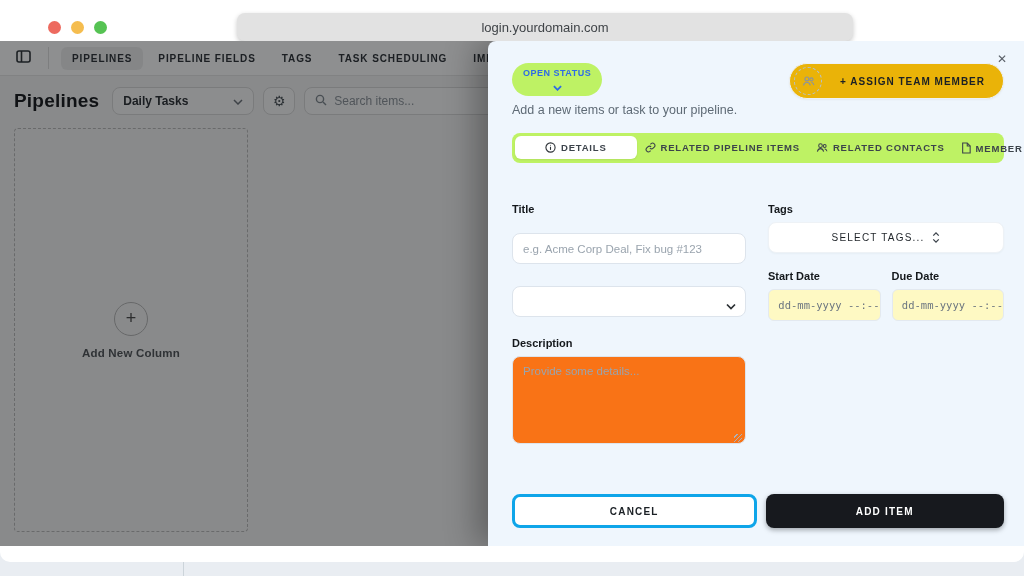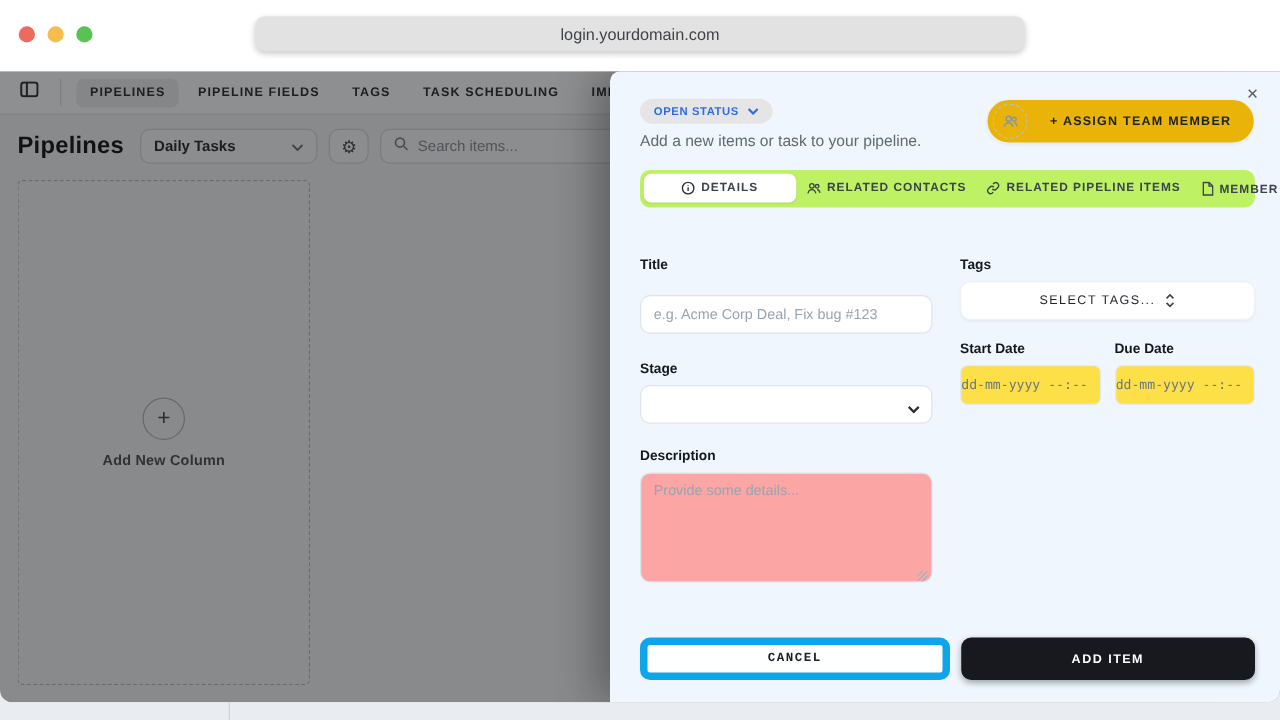--- a/index.html
+++ b/index.html
@@ -3,21 +3,21 @@
 <meta charset="utf-8">
 <style>
   * { margin:0; padding:0; box-sizing:border-box; }
   html,body { width:1024px; height:576px; overflow:hidden; }
   body { background:#e9edf2; font-family:"Liberation Sans", sans-serif; }
 
   .window { position:relative; width:1024px; height:562px; background:#fff;
             border-radius:0 0 10px 10px; overflow:hidden; }
 
   
-  .chrome { position:relative; height:57px; background:#ffffff; }
+  .chrome { position:relative; height:41px; background:#ffffff;margin-left:33px; }
   .traffic { position:absolute; top:21px; left:15px; display:flex; gap:10px; }
   .light { width:13px; height:13px; border-radius:50%; }
   .light.red { background:#ed6a5f; } .light.yellow { background:#f5bd4f; } .light.green { background:#56c353; }
   .urlbar { position:absolute; left:204px; top:13px; width:616px; height:28px;
             background:#e2e2e2; border-radius:8px; box-shadow:0 2px 5px rgba(0,0,0,.22);
             display:flex; align-items:center; justify-content:center;
             font-size:13px; color:#3f4347; }
 
   
   .app { position:relative; height:505px; background:#f2f2f2; overflow:hidden; }
@@ -57,23 +57,23 @@
   
   .modal { position:absolute; top:0; right:0; bottom:0; width:536px; z-index:10;
            background:#eff6fd; border-radius:8px 0 0 0; box-shadow:-12px 0 32px rgba(0,0,0,.30);
            padding:20px 20px 18px 24px; display:flex; flex-direction:column; }
   .modal-close { position:absolute; top:9px; right:13px; font-size:12px; color:#5a6068; cursor:pointer;
                  width:18px; height:18px; display:flex; align-items:center; justify-content:center; }
 
   .modal-head { display:flex; align-items:flex-start; justify-content:space-between; margin-top:2px; }
   .title-row { display:flex; align-items:center; gap:11px; }
   .modal-title { font-size:20px; font-weight:800; color:#111418; letter-spacing:.1px; }
-  .status-badge { display:flex; align-items:center; gap:7px; background:#e5e5e5; color:#2e6be6;
+  .status-badge { display:flex; align-items:center; gap:7px; background:#bef264; color:#2e6be6;
                   font-size:9px; font-weight:800; letter-spacing:.5px; padding:5px 11px; border-radius:999px;
-                  cursor:pointer; }
+                  cursor:pointer;flex-direction:column; }
   .modal-sub { font-size:12.5px; color:#5e6a75; margin-top:7px; }
   .assign-btn { display:flex; align-items:center; gap:18px; background:#eab308; border:1px solid #eef2f6;
                 border-radius:999px; padding:3px 18px 3px 4px; height:36px; cursor:pointer;
                 box-shadow:0 1px 2px rgba(25,40,60,.05); }
   .assign-avatar { width:28px; height:28px; border:1.5px dashed #b6c0ca; border-radius:50%;
                    display:flex; align-items:center; justify-content:center; color:#8b949d; }
   .assign-label { font-size:10px; font-weight:800; letter-spacing:1px; color:#1b2025; white-space:nowrap; }
 
   .modal-tabs { margin-top:16px; background:#bef264; border-radius:8px; padding:3px;
                 display:flex; align-items:flex-start; justify-content:space-between; }
@@ -92,35 +92,35 @@
 
   .tags-btn { width:100%; height:31px; background:#fff; border:1px solid #eef2f6; border-radius:8px;
               display:flex; align-items:center; justify-content:center; gap:8px;
               font-size:10px; font-weight:400; letter-spacing:1.2px; color:#1e2328; cursor:pointer;
               box-shadow:0 1px 2px rgba(25,40,60,.04); }
   .stage-select { position:relative; width:100%; height:31px; background:#fff; border:1px solid #dde4ec;
                   border-radius:8px; cursor:pointer; }
   .stage-select .chev { position:absolute; right:9px; top:9px; color:#2b2f33; }
 
   .dates { display:grid; grid-template-columns:1fr 1fr; column-gap:11px; }
-  .date-input { width:100%; height:32px; background:#fde047; border:1px solid #e3e9f0; border-radius:6px;
+  .date-input { width:100%; height:32px; background:#fef9c3; border:1px solid #e3e9f0; border-radius:6px;
                 font-family:"DejaVu Sans Mono", monospace; font-size:10.5px; color:#6c7680;
-                text-align:left; outline:none; }
+                text-align:right; outline:none; }
 
   .f-area-wrap { position:relative; }
-  .f-area { width:100%; height:88px; background:#fca5a5; border:1px solid #dde4ec; border-radius:8px;
+  .f-area { width:100%; height:88px; background:#f97316; border:1px solid #dde4ec; border-radius:8px;
             padding:8px 10px; font-size:11.5px; color:#333; resize:none; outline:none;
             font-family:"Liberation Sans", sans-serif; }
   .resize-handle { position:absolute; right:4px; bottom:6px; width:8px; height:8px;
                    background:repeating-linear-gradient(135deg, transparent 0 2px, #a9b2bb 2px 3px); }
 
   .modal-footer { margin-top:auto; display:flex; gap:9px; }
   .btn { flex:1; height:34px; border-radius:8px; display:flex; align-items:center; justify-content:center;
          font-size:10px; font-weight:800; letter-spacing:1.2px; cursor:pointer; }
-  .btn-cancel { background:#fff; border:6px solid #0ea5e9; color:#1b2025;font-family:Liberation Mono, monospace; }
+  .btn-cancel { background:#fff; border:3px solid #0ea5e9; color:#1b2025; }
   .btn-submit { background:#17191e; color:#fff; box-shadow:0 2px 5px rgba(10,14,20,.35); }
 
   .desktop-strip { position:relative; height:14px; }
   .desk-line { position:absolute; left:183px; top:0; width:1px; height:14px; background:#ccd4da; }
 </style>
 </head>
 <body>
 
 <div class="window">
 
@@ -218,53 +218,52 @@
       <div class="modal-tabs">
         <div class="mtab active">
           <svg width="11" height="11" viewBox="0 0 12 12" fill="none" stroke="#2c3136" stroke-width="1.2">
             <circle cx="6" cy="6" r="5"></circle>
               <line x1="6" y1="5.2" x2="6" y2="8.6"></line>
               <line x1="6" y1="3.2" x2="6" y2="3.9"></line>
           </svg>
           <span>DETAILS</span>
         </div>
         <div class="mtab">
+          <svg width="11" height="11" viewBox="0 0 14 14" fill="none" stroke="#3c434b" stroke-width="1.4">
+            <path d="M6.2 7.8a3 3 0 0 0 4.2 0l1.6-1.6a3 3 0 0 0-4.2-4.2l-.9.9"></path>
+            <path d="M7.8 6.2a3 3 0 0 0-4.2 0L2 7.8A3 3 0 0 0 6.2 12l.9-.9"></path>
+          </svg>
+          <span>RELATED PIPELINE ITEMS</span>
+        </div>
+        <div class="mtab">
           <svg width="12" height="11" viewBox="0 0 16 14" fill="none" stroke="#3c434b" stroke-width="1.4">
             <circle cx="6" cy="4.5" r="2.4"></circle>
               <path d="M1.8 12.5c.6-2.6 2.3-4 4.2-4s3.6 1.4 4.2 4"></path>
             <circle cx="11.6" cy="5" r="1.9"></circle>
               <path d="M11.5 8.6c1.6.2 2.7 1.4 3.1 3.4"></path>
           </svg>
           <span>RELATED CONTACTS</span>
         </div>
         <div class="mtab">
-          <svg width="11" height="11" viewBox="0 0 14 14" fill="none" stroke="#3c434b" stroke-width="1.4">
-            <path d="M6.2 7.8a3 3 0 0 0 4.2 0l1.6-1.6a3 3 0 0 0-4.2-4.2l-.9.9"></path>
-            <path d="M7.8 6.2a3 3 0 0 0-4.2 0L2 7.8A3 3 0 0 0 6.2 12l.9-.9"></path>
-          </svg>
-          <span>RELATED PIPELINE ITEMS</span>
-        </div>
-        <div class="mtab">
           <svg width="10" height="12" viewBox="0 0 12 14" fill="none" stroke="#3c434b" stroke-width="1.3">
             <path d="M2 1h5.5L11 4.5V13H2z"></path>
               <path d="M7.5 1v3.5H11"></path>
           </svg>
           <span>MEMBER</span>
         </div>
       </div>
 
       <div class="form-grid">
 
         <div>
           <div class="group">
             <label class="f-label">Title</label>
             <input class="f-input" placeholder="e.g. Acme Corp Deal, Fix bug #123" style="">
           </div>
           <div class="group mt22">
-            <label class="f-label">Stage</label>
             <div class="stage-select">
               <span class="chev">
                 <svg width="10" height="7" viewBox="0 0 10 6" fill="none" stroke="#2b2f33" stroke-width="1.7">
                     <polyline points="1,1 5,5 9,1"></polyline>
                   </svg>
               </span>
             </div>
           </div>
           <div class="group mt20">
             <label class="f-label">Description</label>

